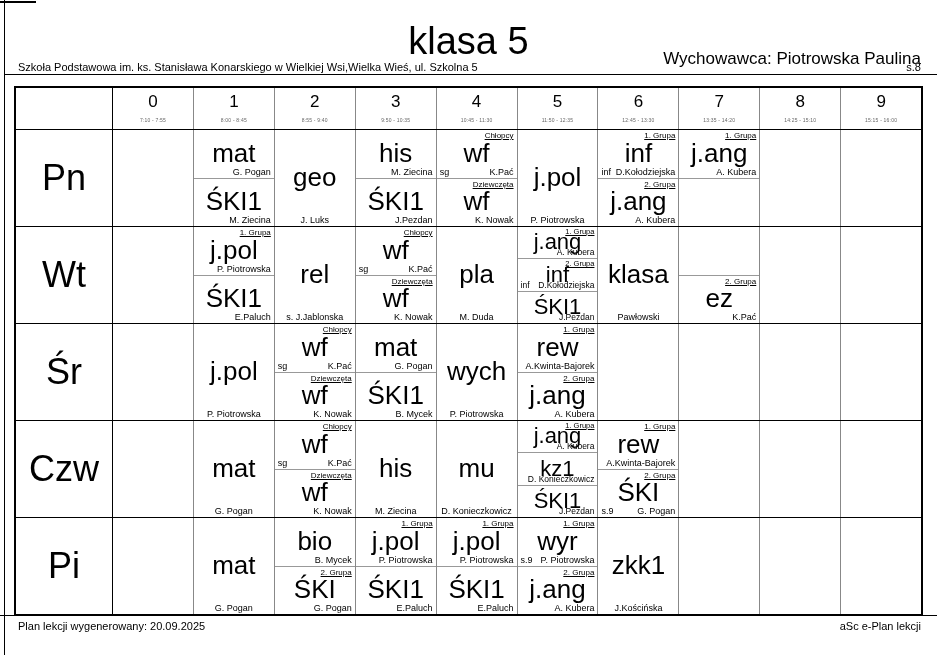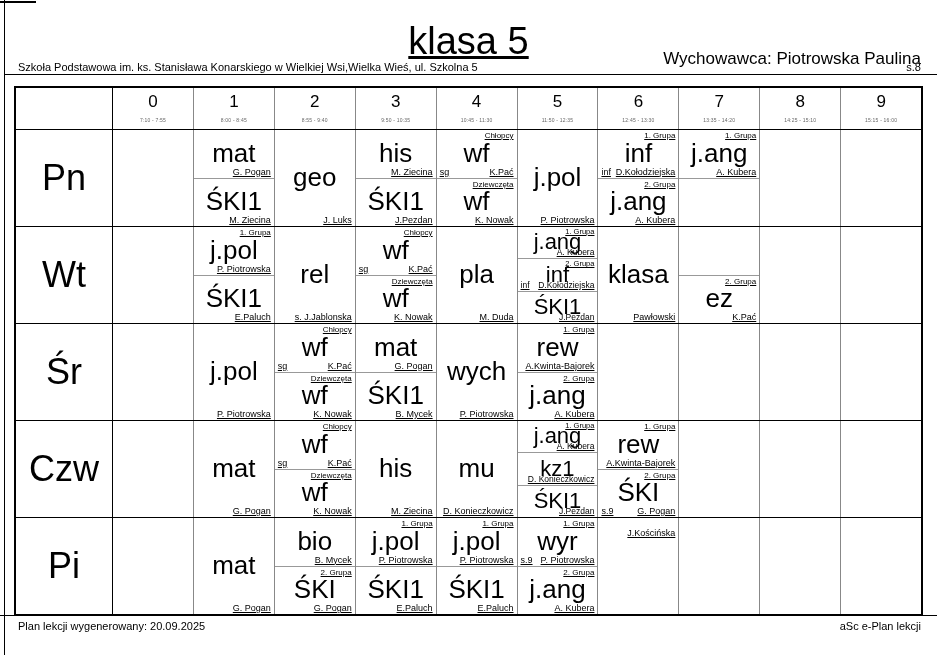--- a/index.html
+++ b/index.html
@@ -1,43 +1,43 @@
 <!DOCTYPE html>
 <html><head>
 <meta charset="utf-8">
 <style>
   html,body{margin:0;padding:0;background:#fff;}
   body{width:937px;height:655px;position:relative;font-family:"Liberation Sans",sans-serif;color:#000;overflow:hidden;}
   .page-left-line{position:absolute;left:4px;top:0;width:1px;height:655px;background:#000;}
   .page-top-tick{position:absolute;left:0;top:1px;width:36px;height:2px;background:#000;}
-  .title{position:absolute;top:22px;left:0;right:0;text-align:center;font-size:38px;line-height:1;text-decoration:underline;}
+  .title{position:absolute;top:22px;left:0;right:0;text-align:center;font-size:38px;line-height:1;}
   .tutor{position:absolute;top:49px;right:16px;font-size:17px;}
   .school{position:absolute;top:61px;left:18px;font-size:11px;}
   .room{position:absolute;top:61px;right:16px;font-size:11px;}
   .header-rule{position:absolute;top:74px;left:4px;right:0;height:1px;background:#000;}
   .timetable{position:absolute;left:14px;top:86px;width:909px;border:2px solid #000;box-sizing:border-box;background:#fff;}
   .t-header{display:flex;height:41px;}
   .h-day{width:96px;flex:none;}
   .h-col{flex:1;border-left:1px solid #888;text-align:center;box-sizing:border-box;}
   .h-col.first{border-left:1px solid #000;}
   .p-num{font-size:17px;margin-top:5px;line-height:18px;}
   .p-time{font-size:5px;color:#666;margin-top:6px;letter-spacing:0.2px;}
   .t-row{display:flex;height:96px;border-top:1px solid #000;}
   .day-cell{width:96px;flex:none;display:flex;align-items:center;justify-content:center;font-size:36px;}
   .cell{flex:1;border-left:1px solid #888;box-sizing:border-box;display:flex;flex-direction:column;min-width:0;}
   .cell.first{border-left:1px solid #000;}
   .entry{position:relative;display:flex;flex-direction:column;min-height:0;overflow:visible;box-sizing:border-box;}
   .entry.sep{border-top:1px solid #999;}
-  .size-full{flex:6;}
+  .size-full{flex:6;align-items:center;}
   .size-half{flex:3;}
   .size-third{flex:2;}
   .e-group{font-size:8px;line-height:9px;height:9px;text-align:right;padding:1px 3px 0 0;white-space:nowrap;text-decoration:underline;}
   .e-subject{flex:1;display:flex;align-items:center;justify-content:center;font-size:26px;line-height:0.9;min-height:0;}
   .size-third .e-subject{font-size:22px;margin:-5px 0;}
-  .e-bottom{display:flex;justify-content:flex-end;font-size:9px;line-height:10px;padding:0 3px 1px 3px;text-decoration:underline;}
+  .e-bottom{display:flex;justify-content:flex-end;font-size:9px;line-height:10px;padding:0 3px 1px 3px;}
   .e-room{margin-right:auto;text-align:right;padding-right:2px;}
   .e-teacher{text-align:right;}
   .size-third .e-group{font-size:7.5px;height:8px;line-height:8px;}
   .size-third .e-bottom{font-size:8.5px;line-height:9px;}
   .footer-rule{position:absolute;top:615px;left:0;right:0;height:1px;background:#000;}
   .footer-left{position:absolute;top:620px;left:18px;font-size:11px;}
   .footer-right{position:absolute;top:620px;right:16px;font-size:11px;}
 </style>
 </head>
 <body>
@@ -534,20 +534,21 @@
           <div class="e-group">2. Grupa</div>
           <div class="e-subject">j.ang</div>
           <div class="e-bottom">
             <span class="e-teacher">A. Kubera</span>
           </div>
         </div>
       </div>
       <div class="cell">
         <div class="entry size-full">
           <div class="e-group"></div>
+          <div class="e-subject">zkk1</div>
           <div class="e-bottom">
             <span class="e-teacher">J.Kościńska</span>
           </div>
         </div>
       </div>
       <div class="cell"></div>
       <div class="cell"></div>
       <div class="cell"></div>
     </div>
   </div>

